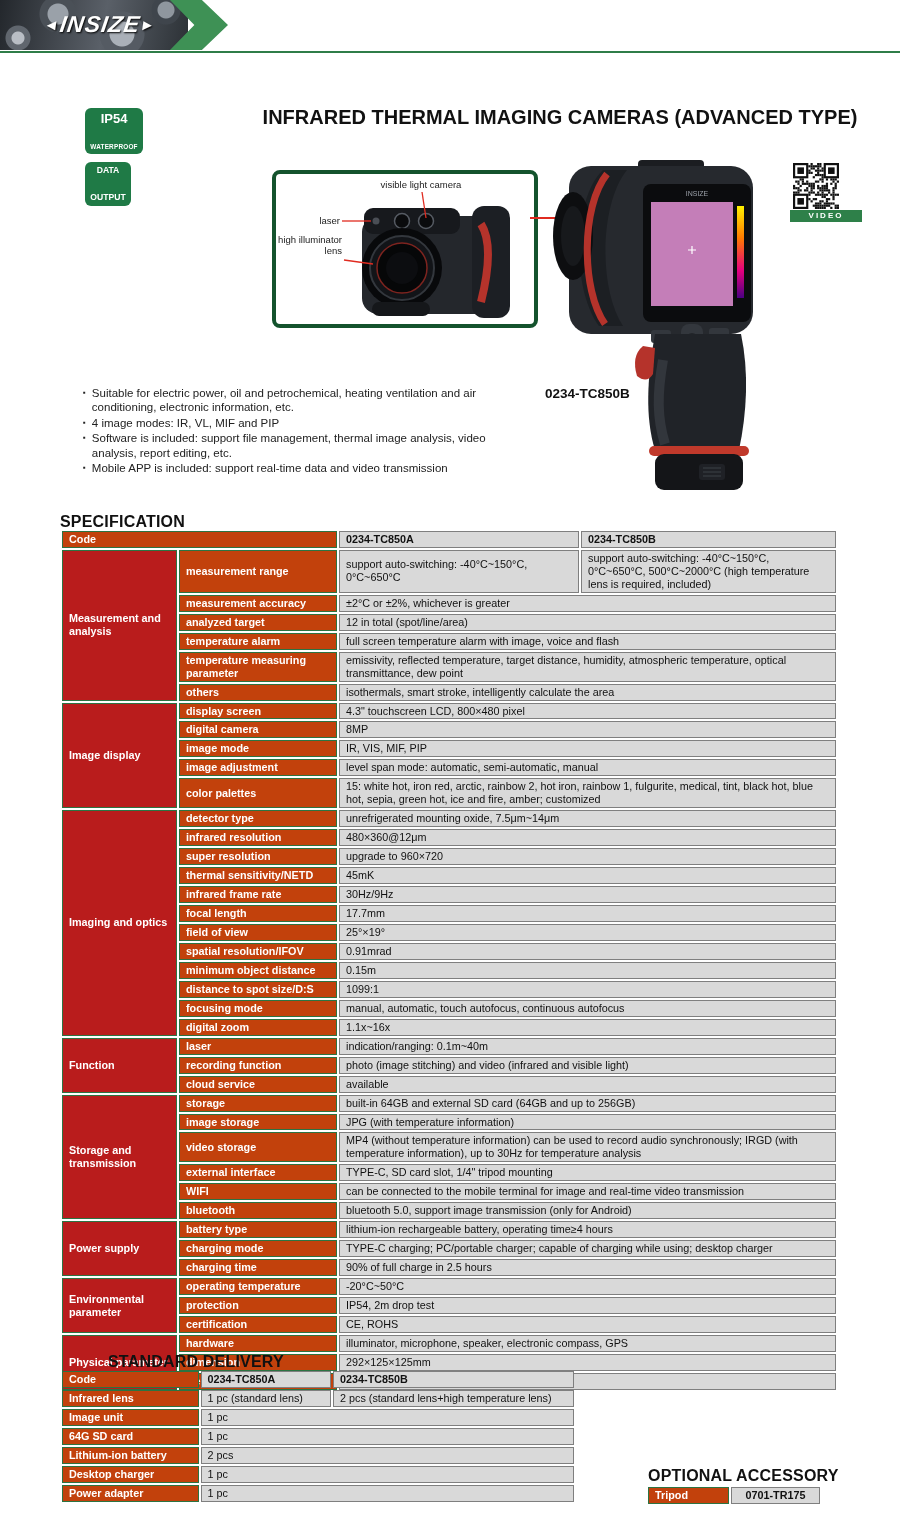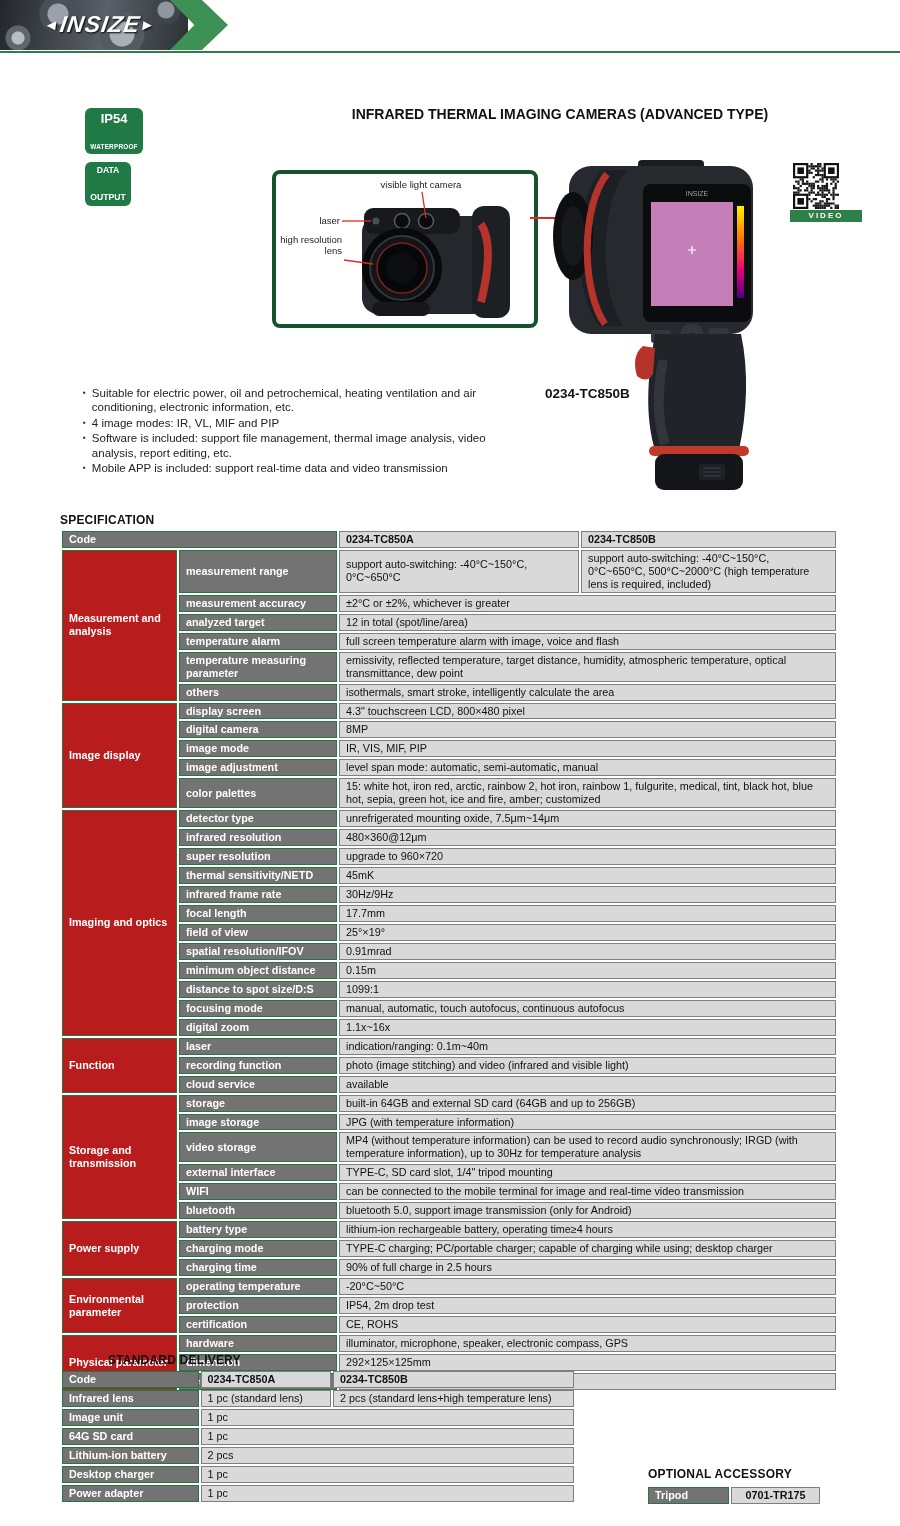--- a/index.html
+++ b/index.html
@@ -25,21 +25,21 @@
   
   .badge{position:absolute;background:#1f7a46;color:#fff;border-radius:6px;text-align:center;
     font-weight:bold;padding:4px 4px;}
   .badge .l1{display:block;font-size:13px;line-height:1.05;}
   .badge .l2{display:block;font-size:6.4px;letter-spacing:.2px;margin-top:18px;line-height:1.05;}
   #badge-ip54{left:85px;top:108px;width:50px;}
   #badge-data{left:85px;top:162px;width:38px;}
   #badge-data .l1,#badge-data .l2{font-size:8.6px;letter-spacing:0;}
 
   .page-title{position:absolute;left:250px;top:106px;width:620px;text-align:center;
-    font-weight:bold;font-size:14px;color:#111;}
+    font-weight:bold;font-size:20px;color:#111;}
 
   
   .diagram{position:absolute;left:272px;top:170px;width:258px;height:150px;background:#fff;
     border:4px solid #14532d;border-radius:8px;}
   .diagram svg{position:absolute;left:0;top:0;}
   .diagram .lbl{position:absolute;font-size:9.5px;line-height:1.18;color:#222;}
   #lbl-vlc{top:5px;left:80px;width:130px;text-align:center;}
   #lbl-laser{top:41px;left:12px;width:52px;text-align:right;}
   #lbl-htl{top:60px;left:0;width:66px;text-align:right;}
   .connector{position:absolute;left:530px;top:217px;width:57px;height:2px;background:#e02b20;}
@@ -52,29 +52,29 @@
   .qr{position:absolute;left:793px;top:163px;width:46px;height:46px;background:#fff;}
   .qr-video{position:absolute;left:790px;top:210px;width:72px;height:12px;background:#2e8049;
     color:#fff;font-size:8px;font-weight:bold;text-align:center;line-height:12px;letter-spacing:2px;}
 
   
   .features{position:absolute;left:83px;top:386px;width:414px;font-size:11.5px;color:#222;}
   .features .item{display:flex;margin-bottom:1px;line-height:1.26;}
   .features .marker{font-size:8px;line-height:14px;margin-right:6px;flex:0 0 auto;}
 
   
-  .sec-heading{position:absolute;font-size:12px;font-weight:bold;letter-spacing:.2px;color:#111;}
+  .sec-heading{position:absolute;font-size:16px;font-weight:bold;letter-spacing:.2px;color:#111;}
   #spec-heading{left:60px;top:513px;}
   #delivery-heading{left:76px;top:1353px;margin-left:32px;}
   #optional-heading{left:648px;top:1467px;}
 
   table.data{border-collapse:separate;border-spacing:2px;table-layout:fixed;}
   table.data td{font-size:10.8px;line-height:1.2;padding:1px 6px;vertical-align:middle;
     word-wrap:break-word;}
-  td.green{background:#737373;color:#fff;font-weight:bold;border:1px solid #2c7342;}
+  td.green{background:#c2410c;color:#fff;font-weight:bold;border:1px solid #2c7342;}
   td.cat{background:#b91c1c;color:#fff;font-weight:bold;border:1px solid #2c7342;vertical-align:middle;}
   td.val{background:#d9d9d9;border:1px solid #7f7f7f;color:#111;}
   td.model{font-weight:bold;}
 
   #spec-table{position:absolute;left:60px;top:529px;width:778px;}
   #delivery-table{position:absolute;left:60px;top:1369px;width:516px;}
   #optional-table{position:absolute;left:646px;top:1485px;width:176px;}
 </style>
 </head>
 <body>
@@ -111,21 +111,21 @@
       <circle cx="126" cy="94" r="32" fill="#121418" stroke="#33373d" stroke-width="2"></circle>
       <circle cx="126" cy="94" r="25" fill="#060708" stroke="#7e241f" stroke-width="1.5"></circle>
       <circle cx="126" cy="94" r="16" fill="#0c0d10"></circle>
       <rect x="96" y="128" width="58" height="14" rx="7" fill="#15171a"></rect>
       <polyline points="146,18 150,44" stroke="#e02b20" stroke-width="1.3" fill="none"></polyline>
       <line x1="66" y1="47" x2="95" y2="47" stroke="#e02b20" stroke-width="1.3"></line>
       <line x1="68" y1="86" x2="97" y2="90" stroke="#e02b20" stroke-width="1.3"></line>
     </svg>
     <div class="lbl" id="lbl-vlc">visible light camera</div>
     <div class="lbl" id="lbl-laser">laser</div>
-    <div class="lbl" id="lbl-htl">high resolution lens</div>
+    <div class="lbl" id="lbl-htl">high illuminator lens</div>
   </div>
   <div class="connector"></div>
 
   <svg class="main-camera" width="222" height="333" viewBox="0 0 222 333">
     <defs>
       <linearGradient id="cbar" x1="0" y1="0" x2="0" y2="1">
         <stop offset="0" stop-color="#fff200"></stop>
           <stop offset="0.35" stop-color="#ff7a00"></stop>
         <stop offset="0.7" stop-color="#e6007e"></stop>
           <stop offset="1" stop-color="#4b0082"></stop>

